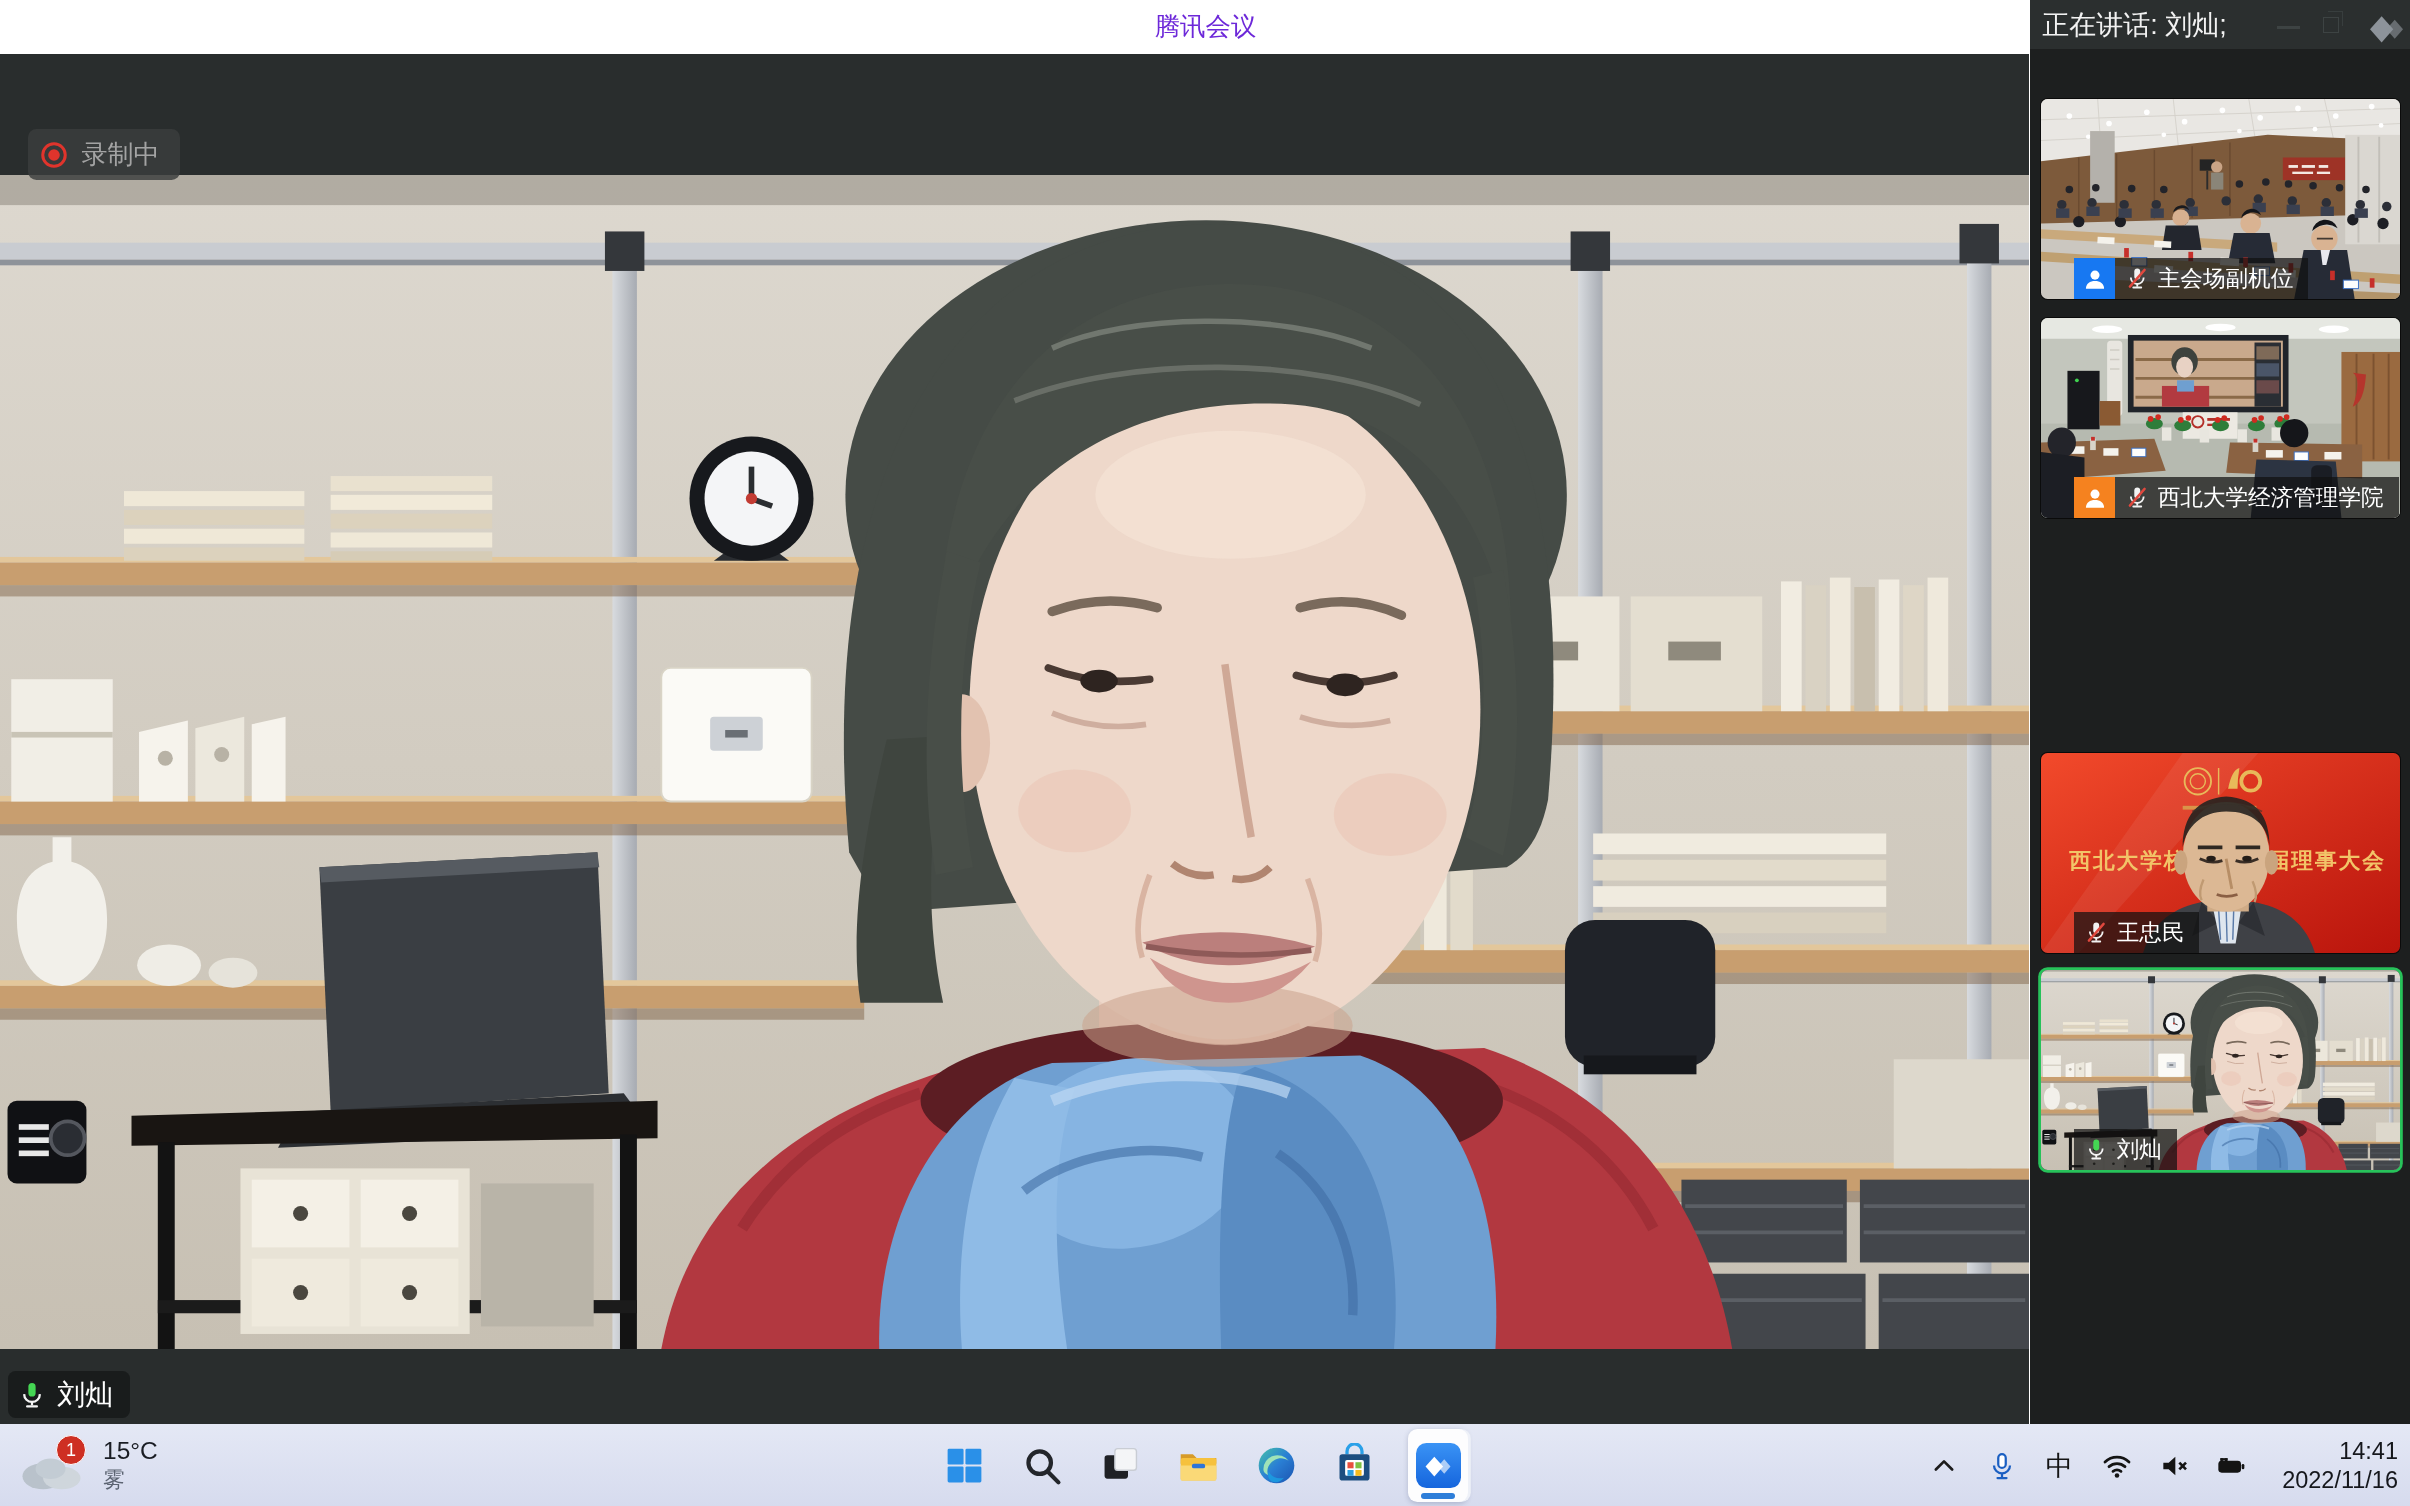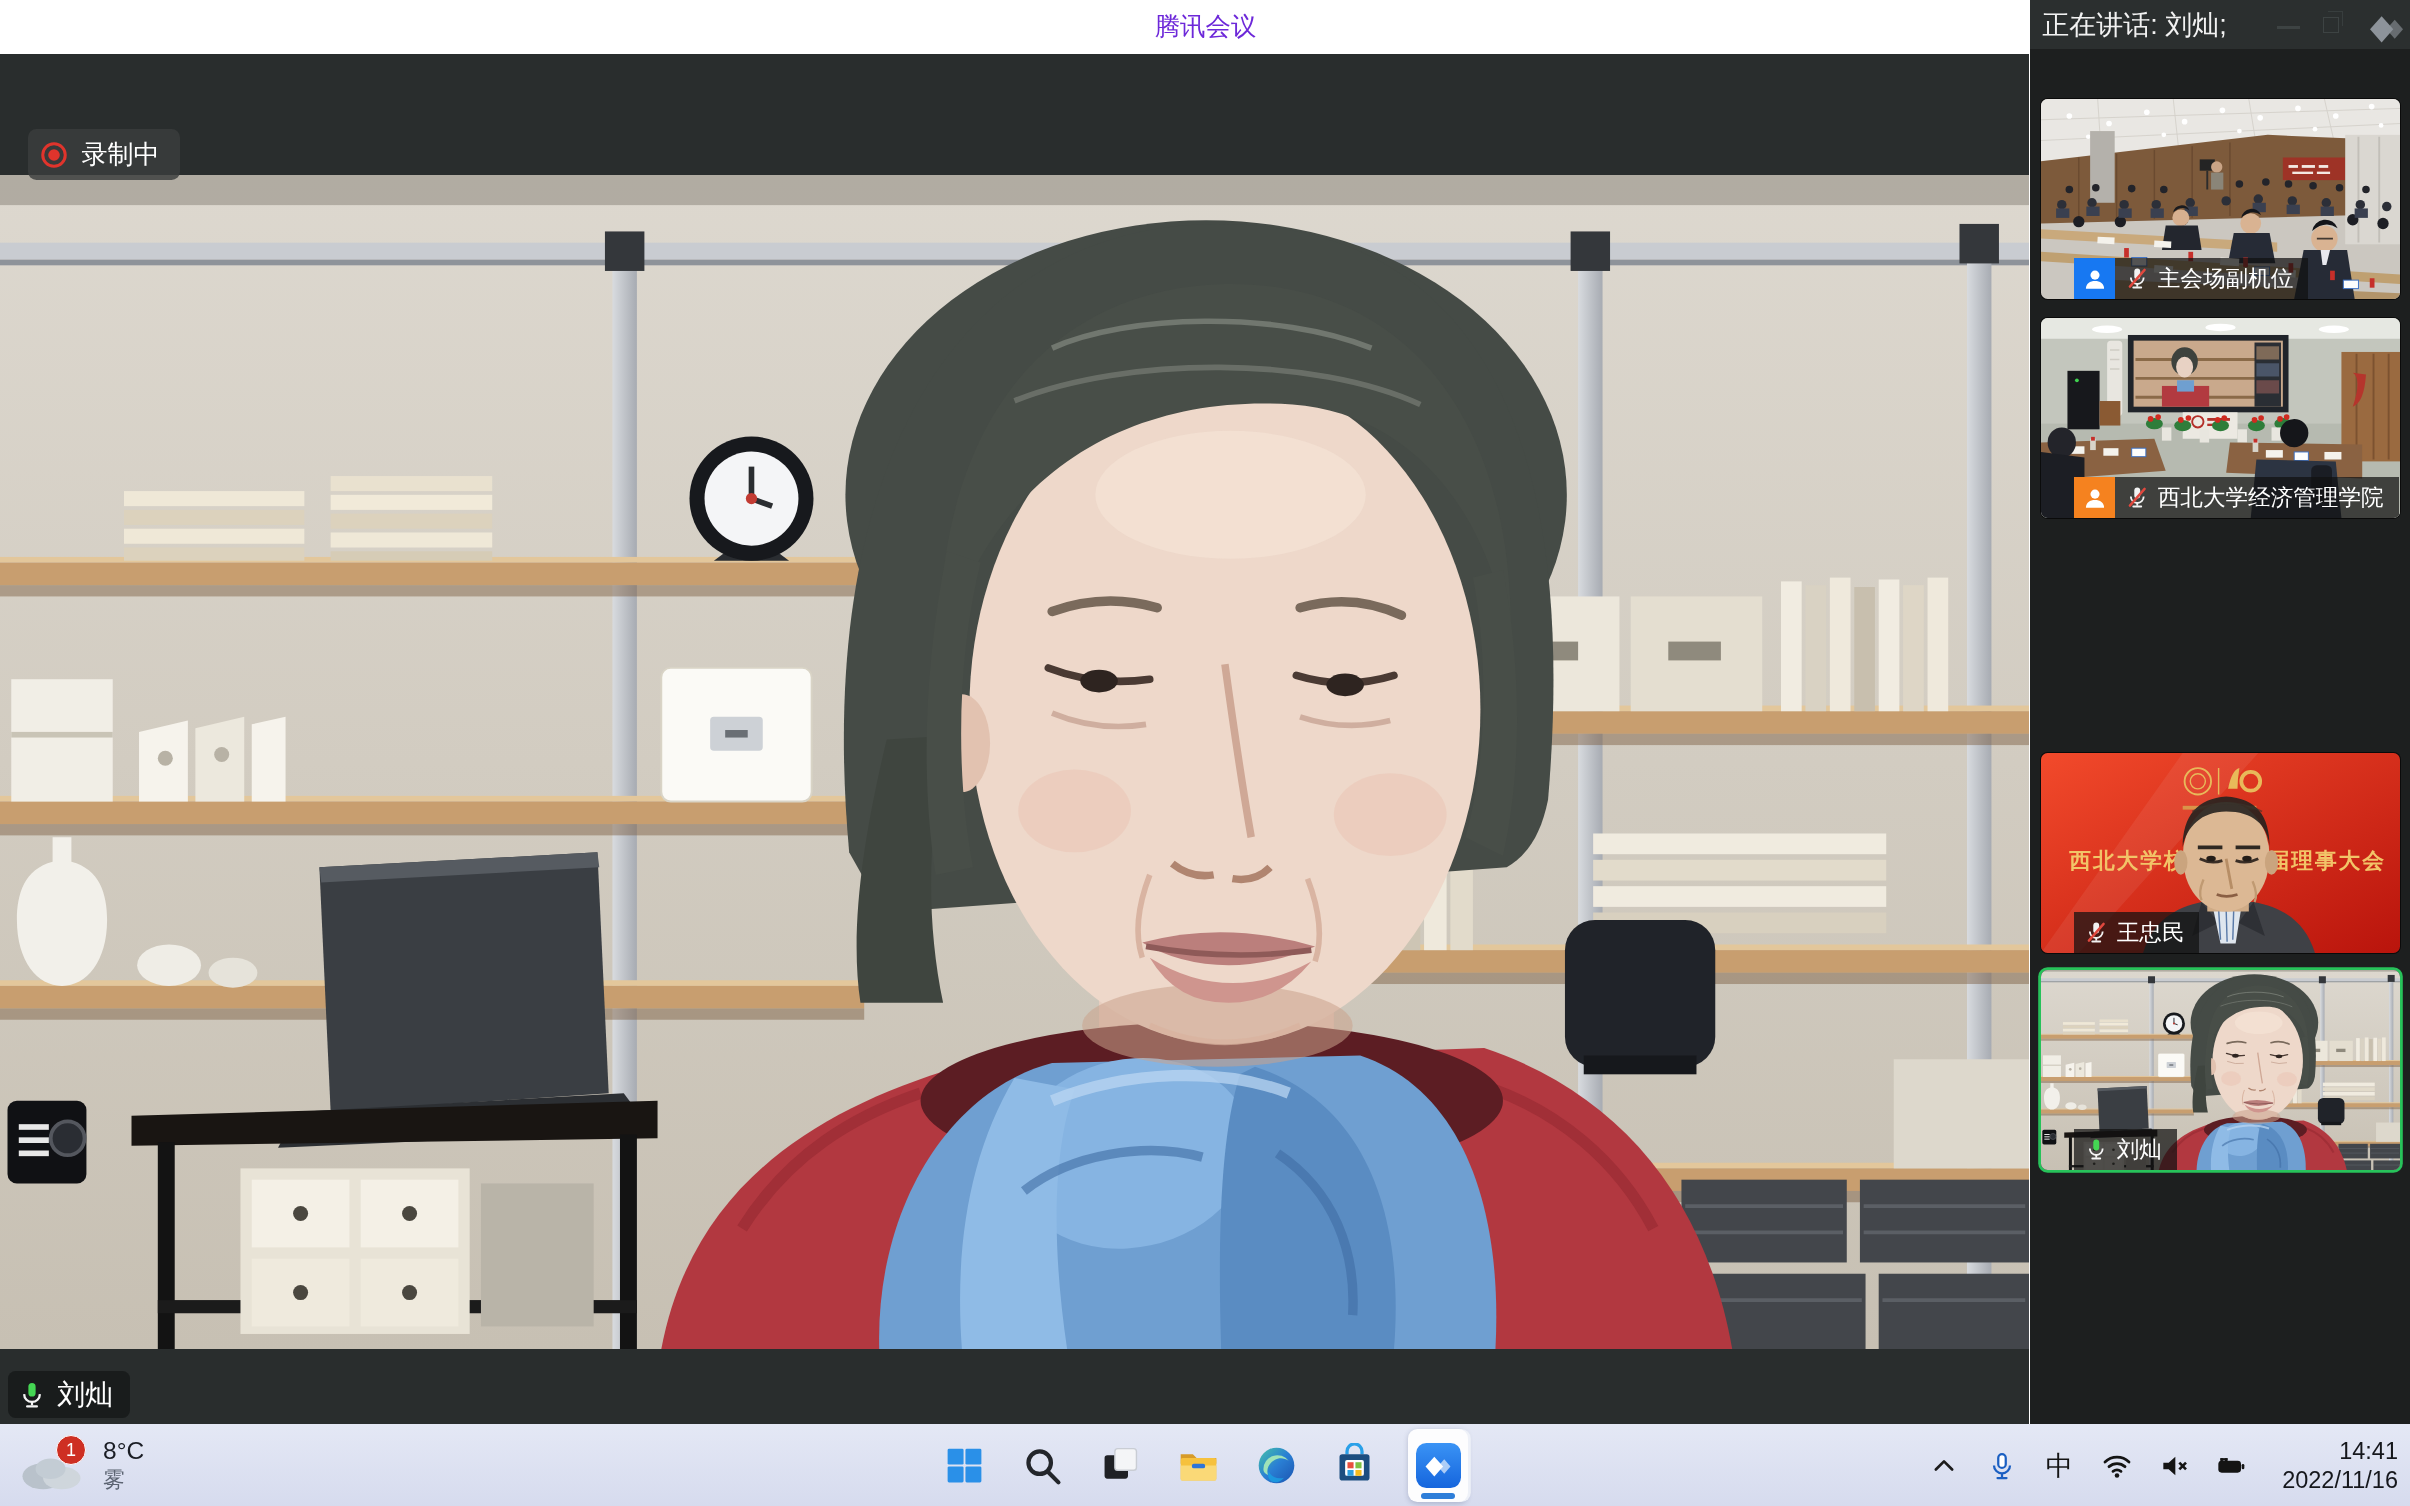--- a/index.html
+++ b/index.html
@@ -10,21 +10,21 @@
   .titlebar{position:absolute;left:0;top:0;width:2411px;height:54px;background:#ffffff;
     display:flex;align-items:center;justify-content:center;}
   .titlebar .t{font-size:25.4px;color:#6d28d9;}
 
   
   .main-video{position:absolute;left:0;top:54px;width:2029px;height:1370px;background:#292d2d;overflow:hidden;}
   .main-photo{position:absolute;left:0;top:121px;width:2029px;height:1174px;display:block;}
 
   .record-badge{position:absolute;left:28px;top:75px;height:51px;padding:0 21px 0 11.3px;
     background:rgba(58,61,61,.82);border-radius:8.5px;display:flex;align-items:center;gap:12.2px;}
-  .record-badge .txt{color:#ffffff;font-size:26px;}
+  .record-badge .txt{color:#a3a3a3;font-size:26px;}
 
   .name-badge{position:absolute;left:7.5px;bottom:5.6px;height:47px;padding:0 17px 0 9.4px;
     background:rgba(22,24,24,.82);border-radius:7.5px;display:flex;align-items:center;gap:10.4px;}
   .name-badge .txt{color:#fff;font-size:28px;}
 
   
   .sidebar{position:absolute;right:0;top:0;width:381px;height:1424px;background:#1d1f1f;}
   .sidebar-header{position:relative;height:49px;background:#2b2f2f;display:flex;align-items:center;padding-left:12.2px;box-sizing:border-box;}
   .sidebar-header .txt{color:#f2f2f2;font-size:27px;}
   .hdr-min{position:absolute;right:111px;top:26px;width:22.6px;height:2.8px;background:#3d4343;}
@@ -742,21 +742,21 @@
     <div class="weather">
       <div class="cloud-wrap">
         <svg width="73" height="60" viewBox="0 0 78 64">
           <ellipse cx="30" cy="44" rx="22" ry="14" fill="#b9c2cb"></ellipse>
           <ellipse cx="50" cy="46" rx="20" ry="12" fill="#cfd6dc"></ellipse>
           <ellipse cx="38" cy="36" rx="16" ry="11" fill="#c3ccd4"></ellipse>
         </svg>
         <div class="badge">1</div>
       </div>
       <div class="col">
-        <span class="temp">8°C</span>
+        <span class="temp">15°C</span>
         <span class="cond">雾</span>
       </div>
     </div>
 
     <div class="apps">
       <div class="app">
         <svg viewBox="0 0 48 48">
             <g fill="#2a90e8">
               <rect x="6" y="6" width="17" height="17" rx="1.5"></rect>
               <rect x="25" y="6" width="17" height="17" rx="1.5"></rect>

